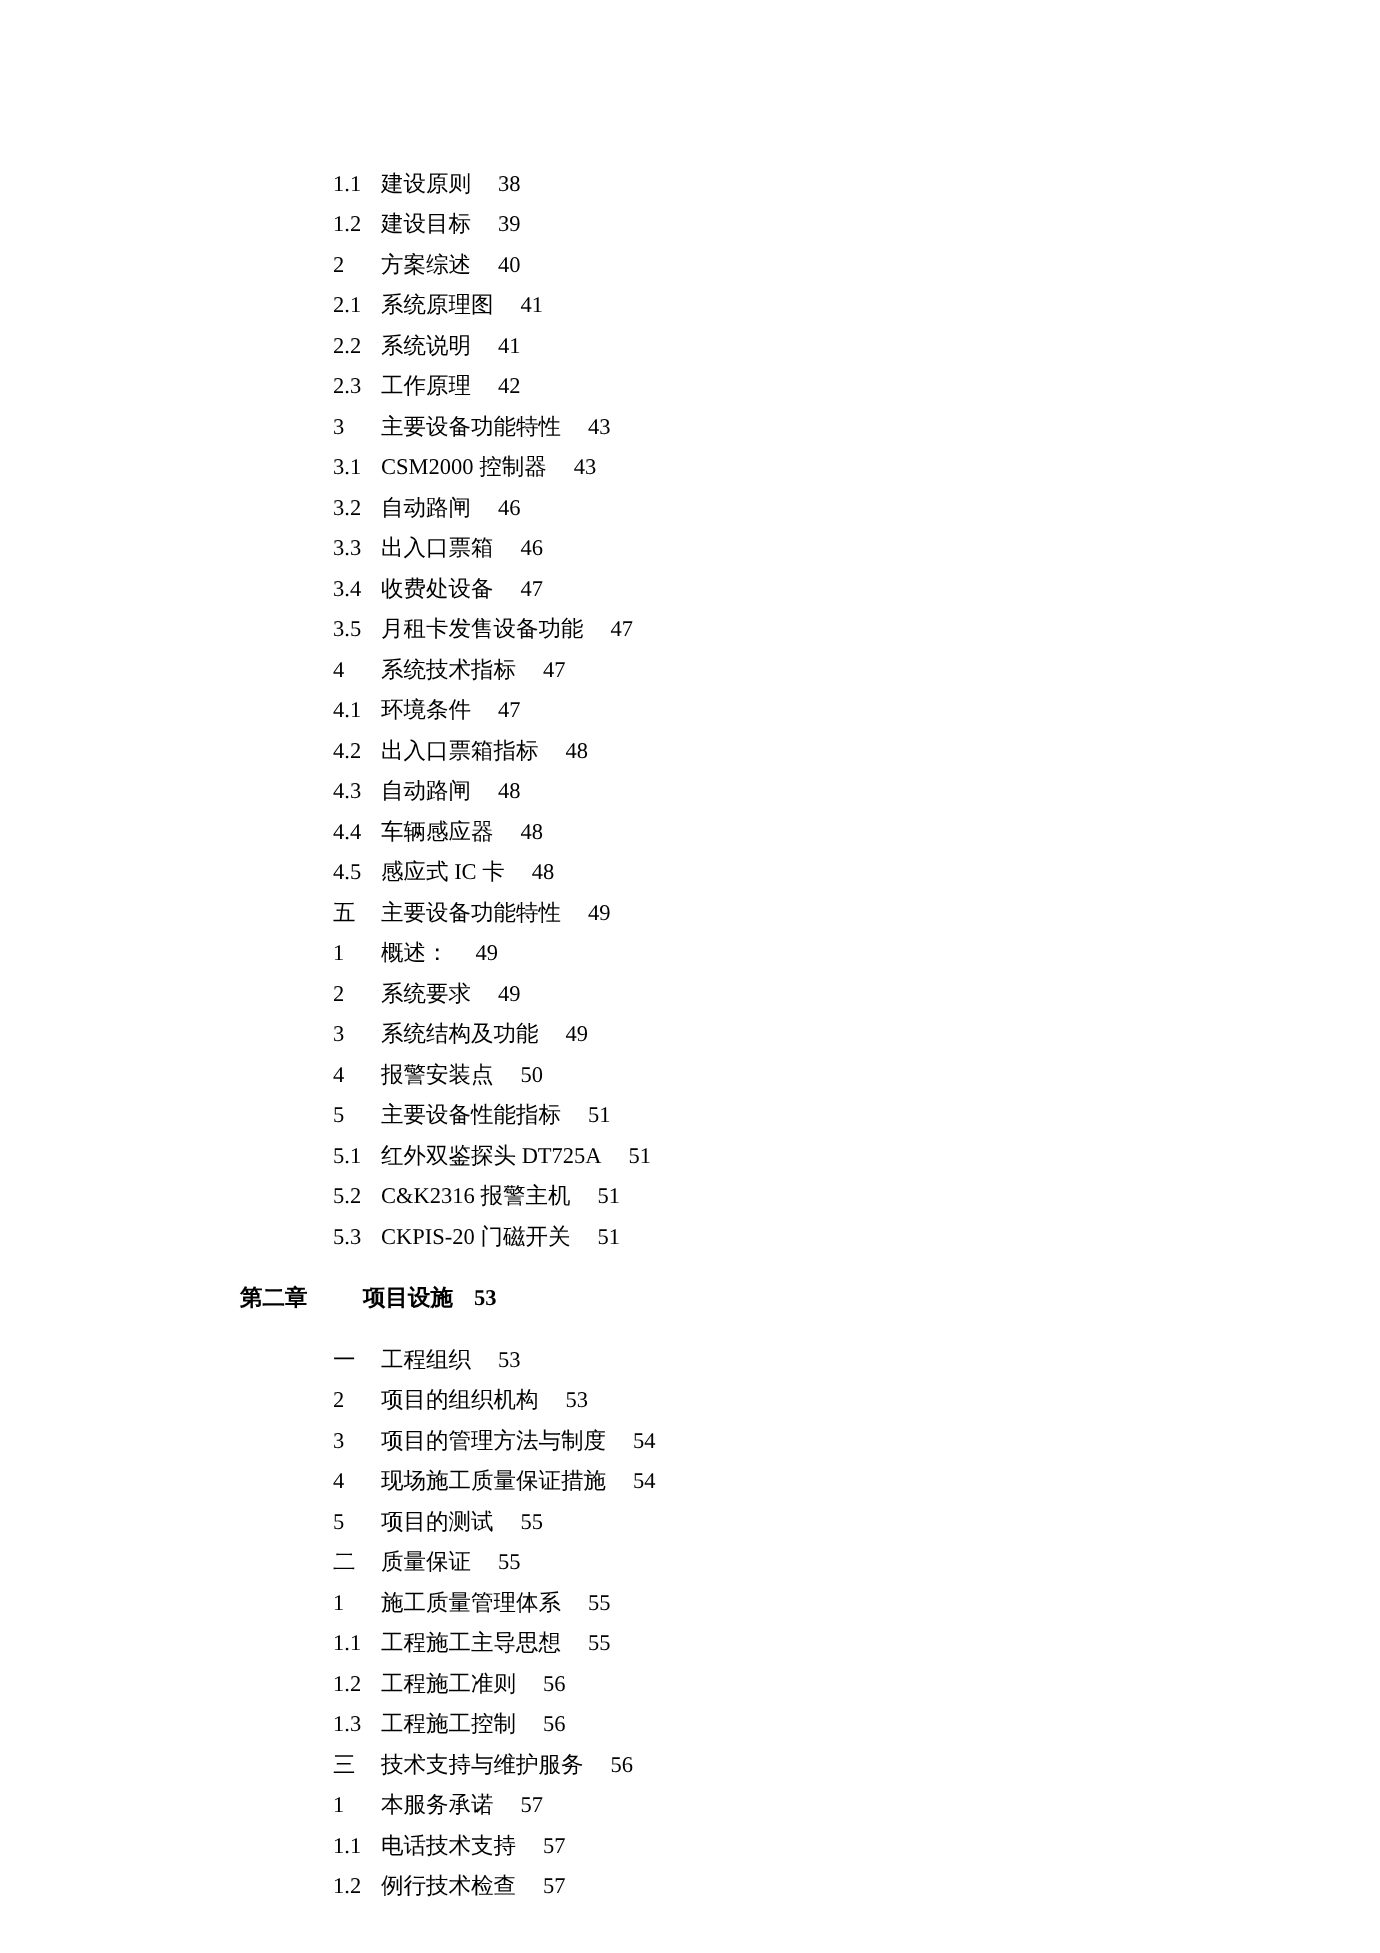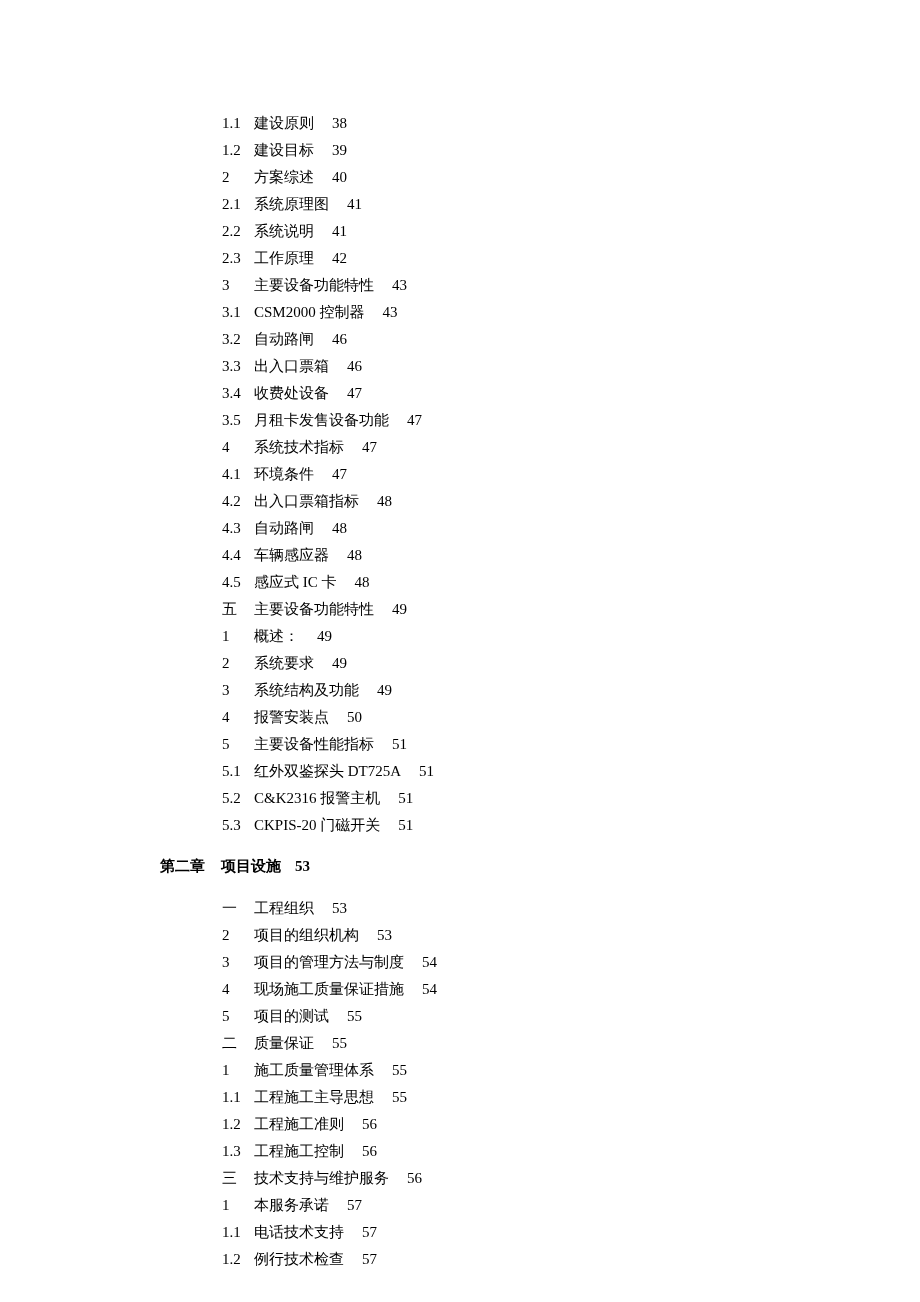--- a/index.html
+++ b/index.html
@@ -35,21 +35,21 @@
       margin-top: 14px;
       margin-bottom: 14px;
       margin-left: 0;
     }
     .chapter-label {
       display: inline-block;
       font-family: Liberation Mono, monospace;
     }
     .chapter-title {
       display: inline-block;
-      margin-left: 16px;
+      margin-left: 37px;
     }
     .chapter-page {
       display: inline-block;
       margin-left: 14px;
     }
   </style>
 </head>
 <body>
 
 <div class="page">

